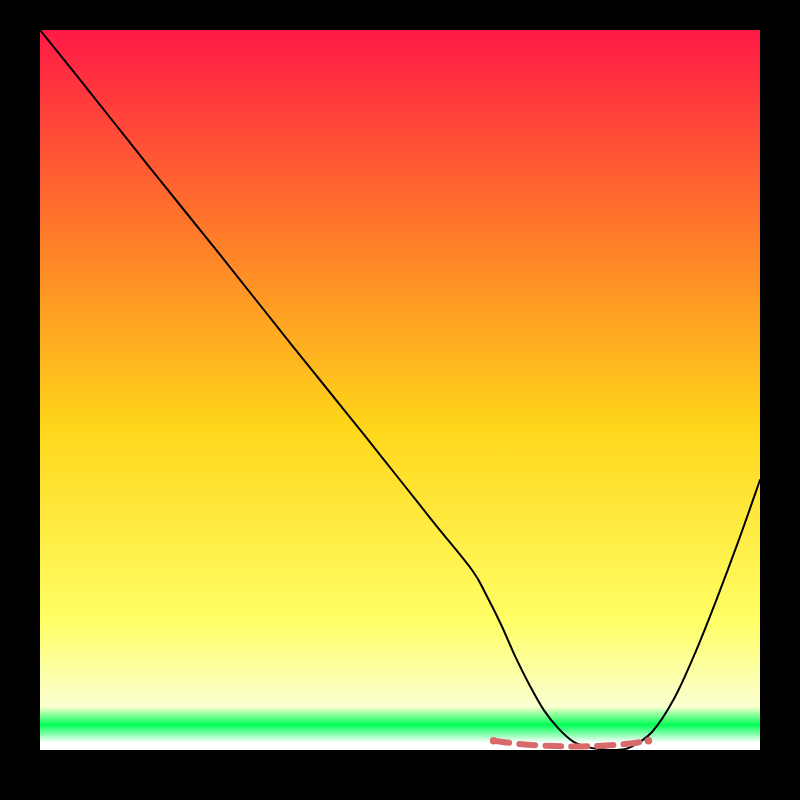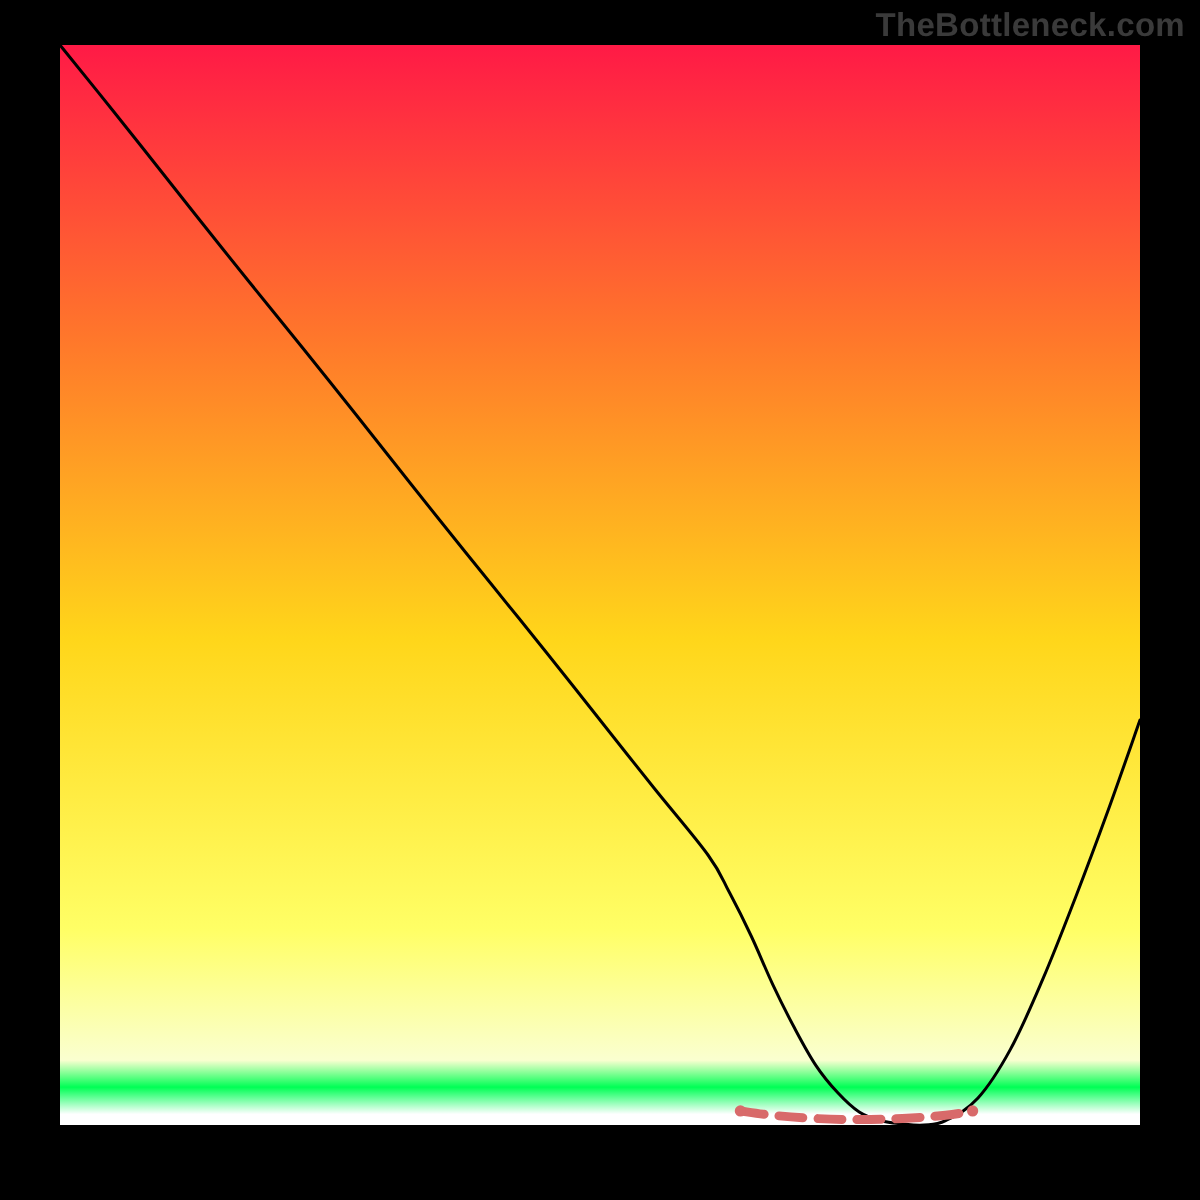--- a/index.html
+++ b/index.html
@@ -35,21 +35,20 @@
     height: 720px;
     z-index: 1;
   }
   svg { display: block; }
 </style>
 </head>
 <body>
 
 <div class="wrap">
 
-  <div class="watermark">TheBottleneck.com</div>
 
   <div class="plot">
     <svg id="chart-svg" viewBox="0 0 720 720" width="720" height="720" preserveAspectRatio="none">
       <defs>
         <linearGradient id="bg-grad" x1="0" y1="0" x2="0" y2="1">
           <stop id="g0" offset="0%" stop-color="#ff1a46"></stop>
           <stop id="g1" offset="28%" stop-color="#ff7a2a"></stop>
           <stop id="g2" offset="55%" stop-color="#ffd61a"></stop>
           <stop id="g3" offset="82%" stop-color="#ffff66"></stop>
           <stop id="g3b" offset="94%" stop-color="#faffd0"></stop>

